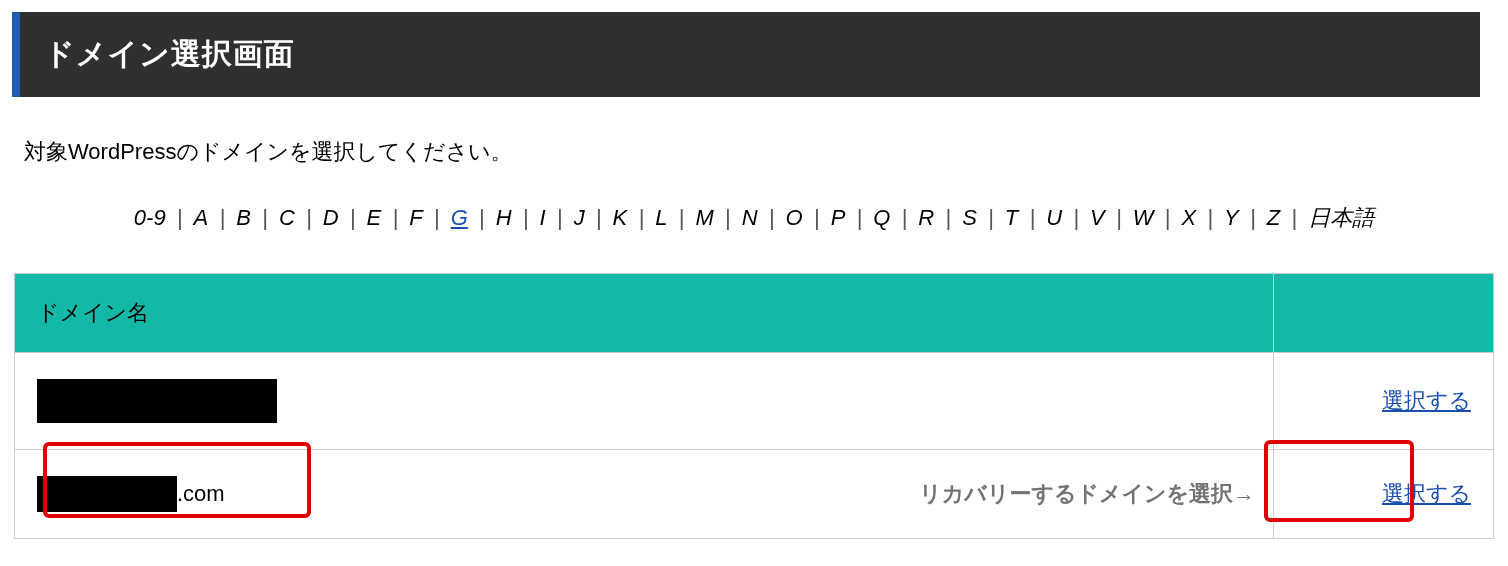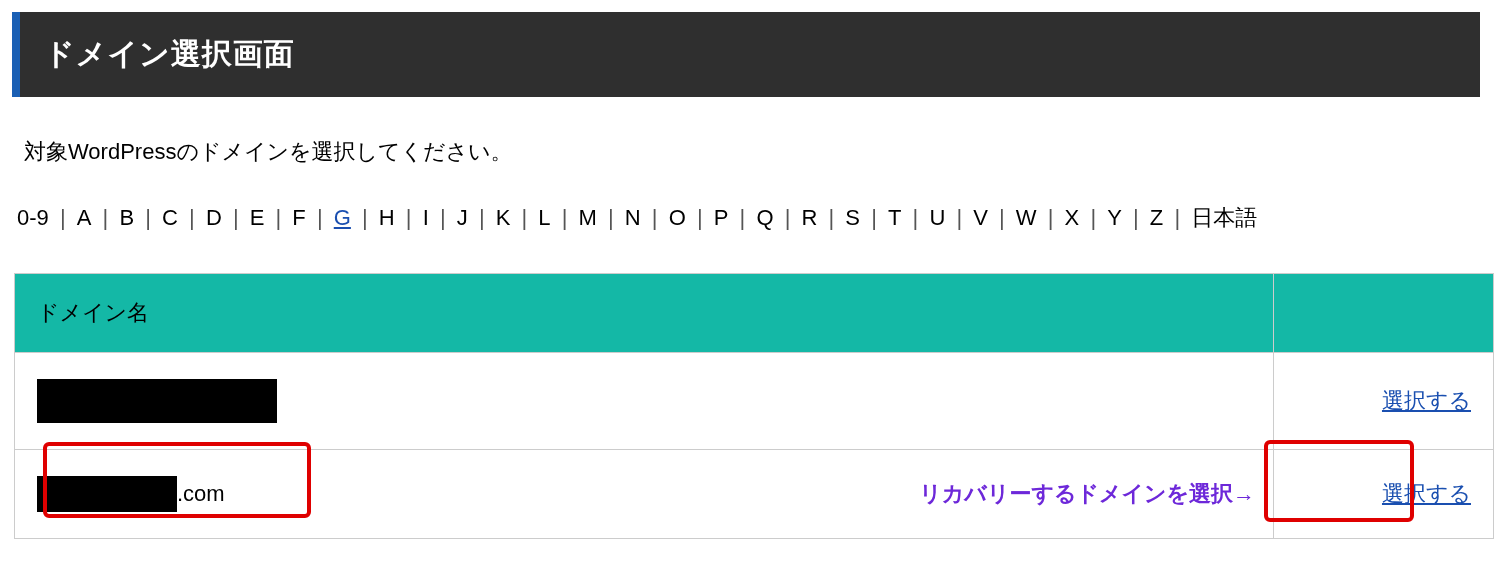--- a/index.html
+++ b/index.html
@@ -24,23 +24,25 @@
     .content {
       padding: 40px 14px 20px 14px;
     }
     .instruction {
       font-size: 22px;
       color: #000;
       margin-bottom: 36px;
       padding-left: 10px;
     }
     .alpha-filter {
+      text-align: center;
       font-size: 22px;
       color: #000;
       margin-bottom: 40px;
+      font-style: italic;
     }
     .alpha-filter a {
       color: #000;
       text-decoration: none;
       padding: 0 3px;
     }
     .alpha-filter a.active {
       color: #1a4fb0;
       text-decoration: underline;
     }
@@ -111,21 +113,21 @@
       width: 268px;
       height: 76px;
     }
     .highlight-select {
       left: -10px;
       top: -10px;
       width: 150px;
       height: 82px;
     }
     .annotation {
-      color: #6d28d9;
+      color: #737373;
       font-weight: bold;
       font-size: 22px;
       position: absolute;
       right: 18px;
       top: 50%;
       transform: translateY(-50%);
       white-space: nowrap;
     }
     .row2-wrapper {
       position: relative;

